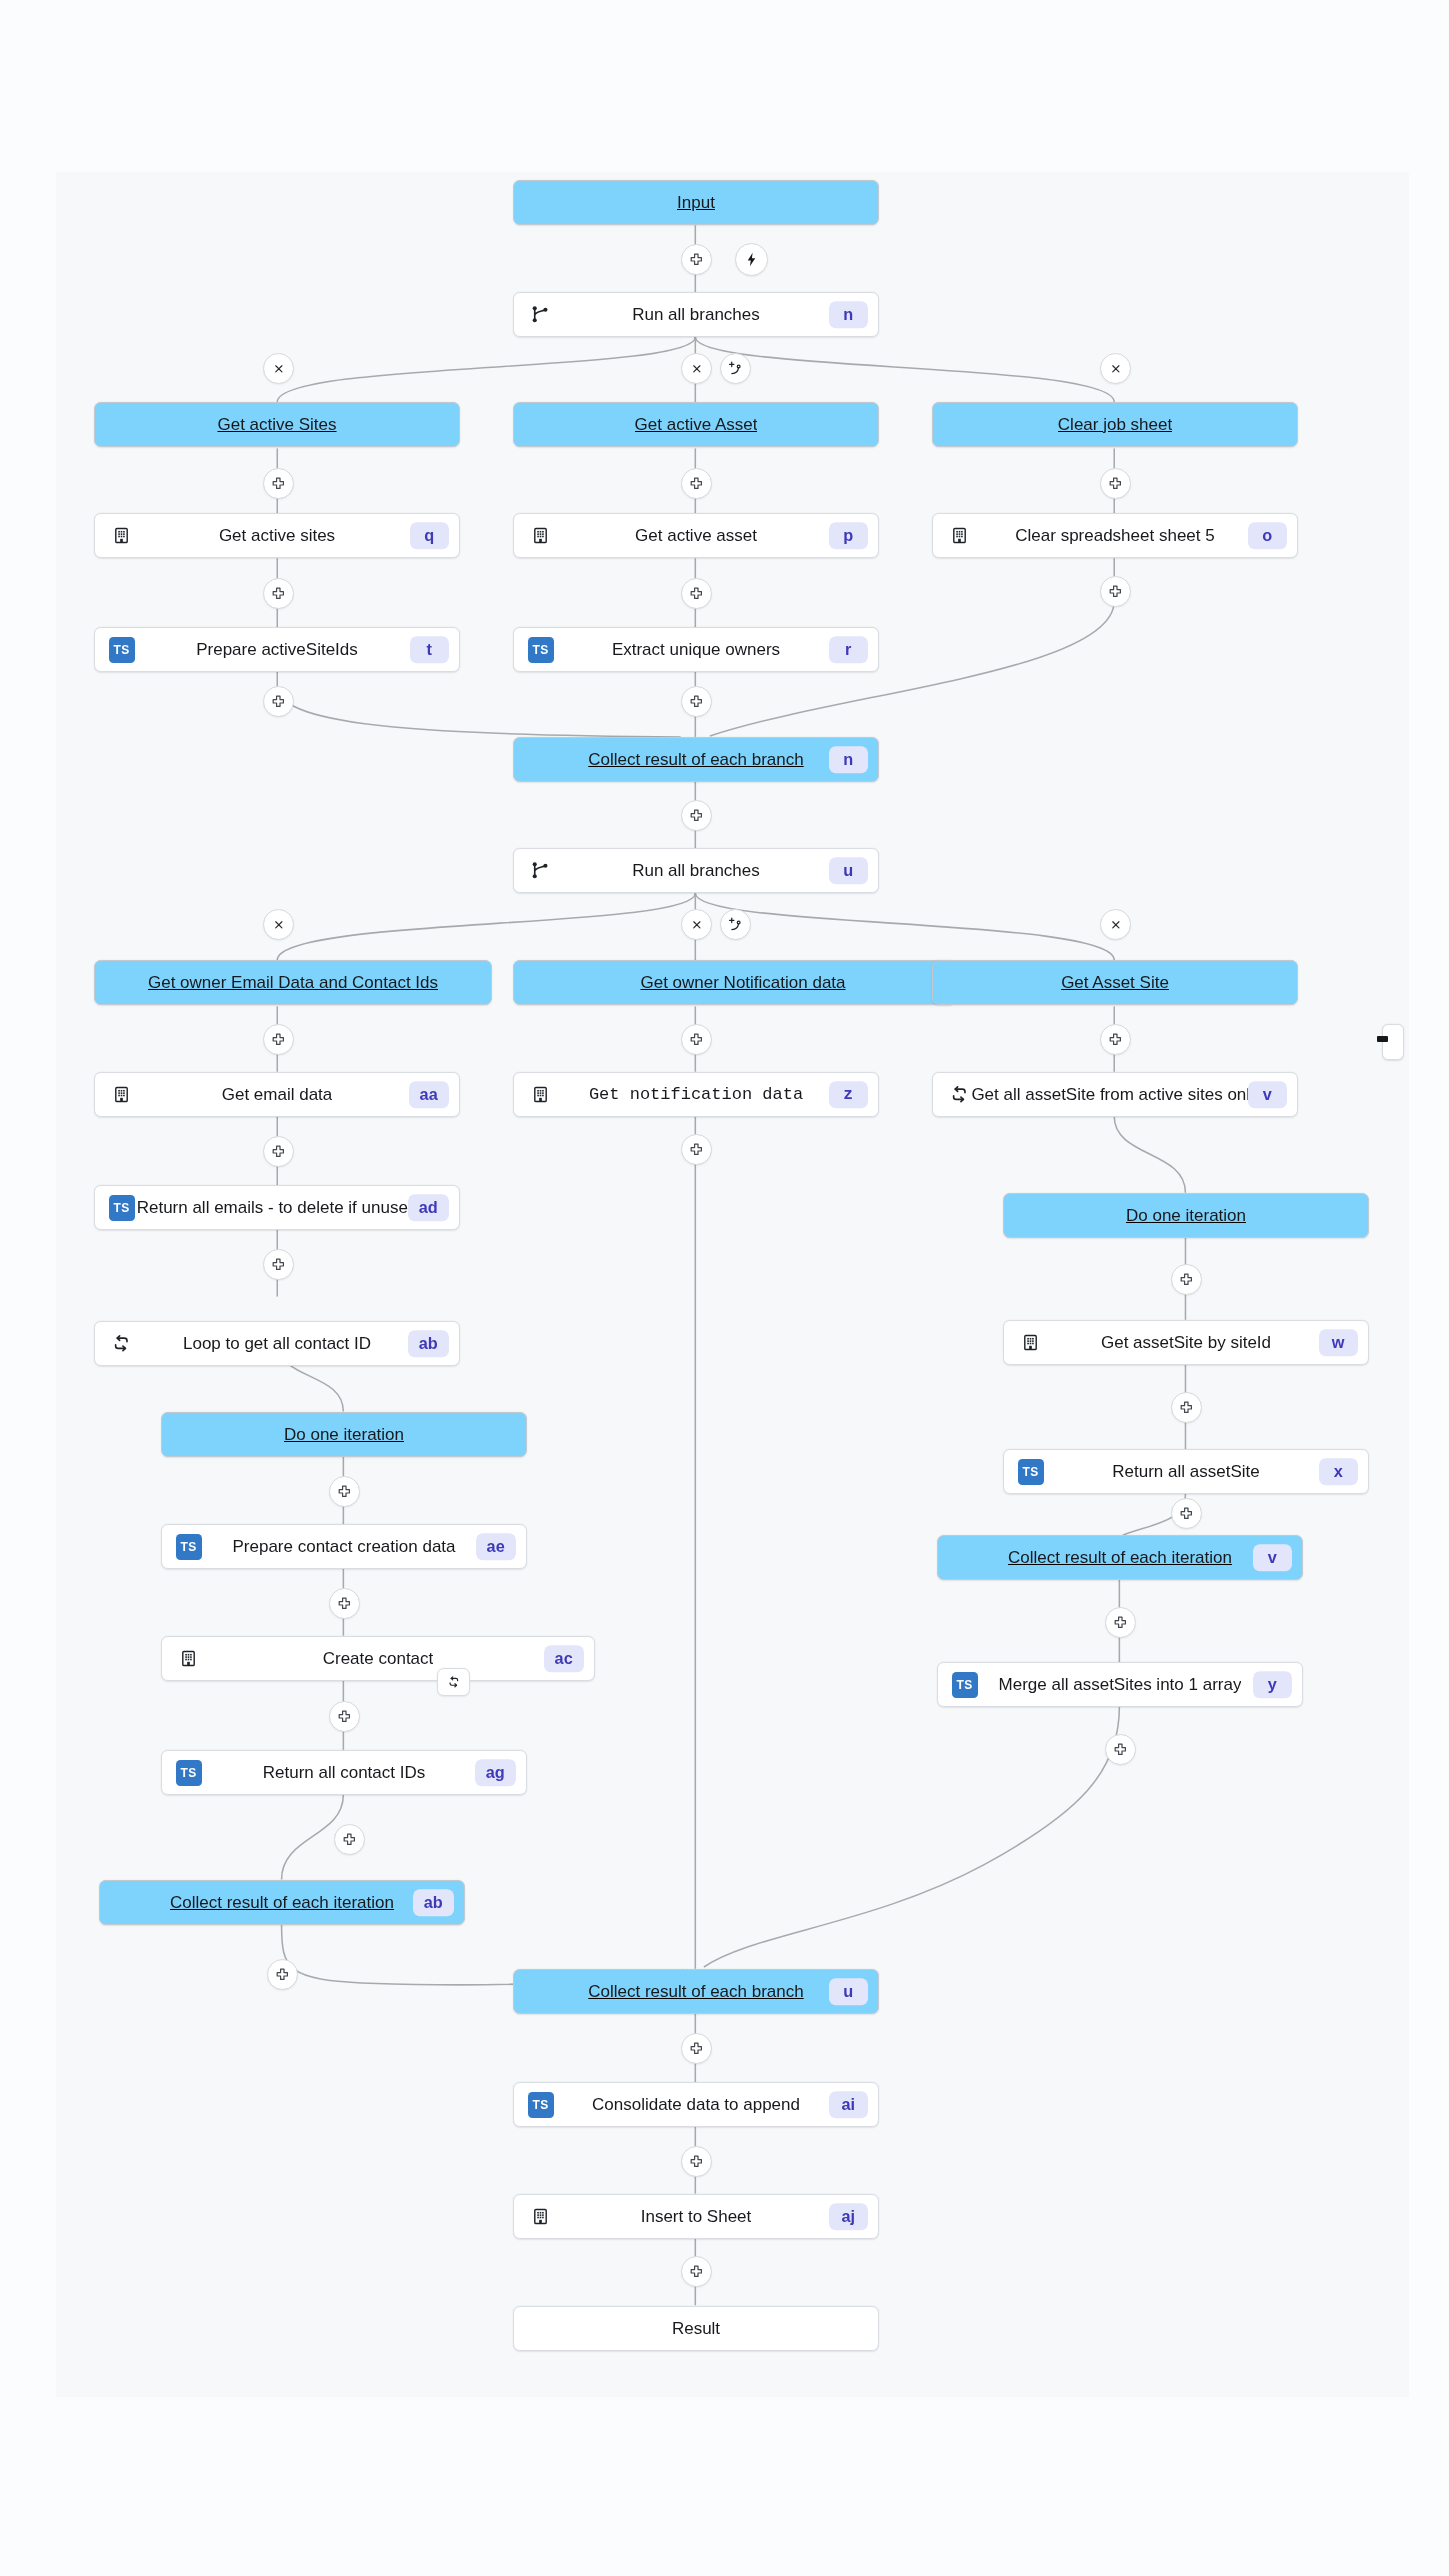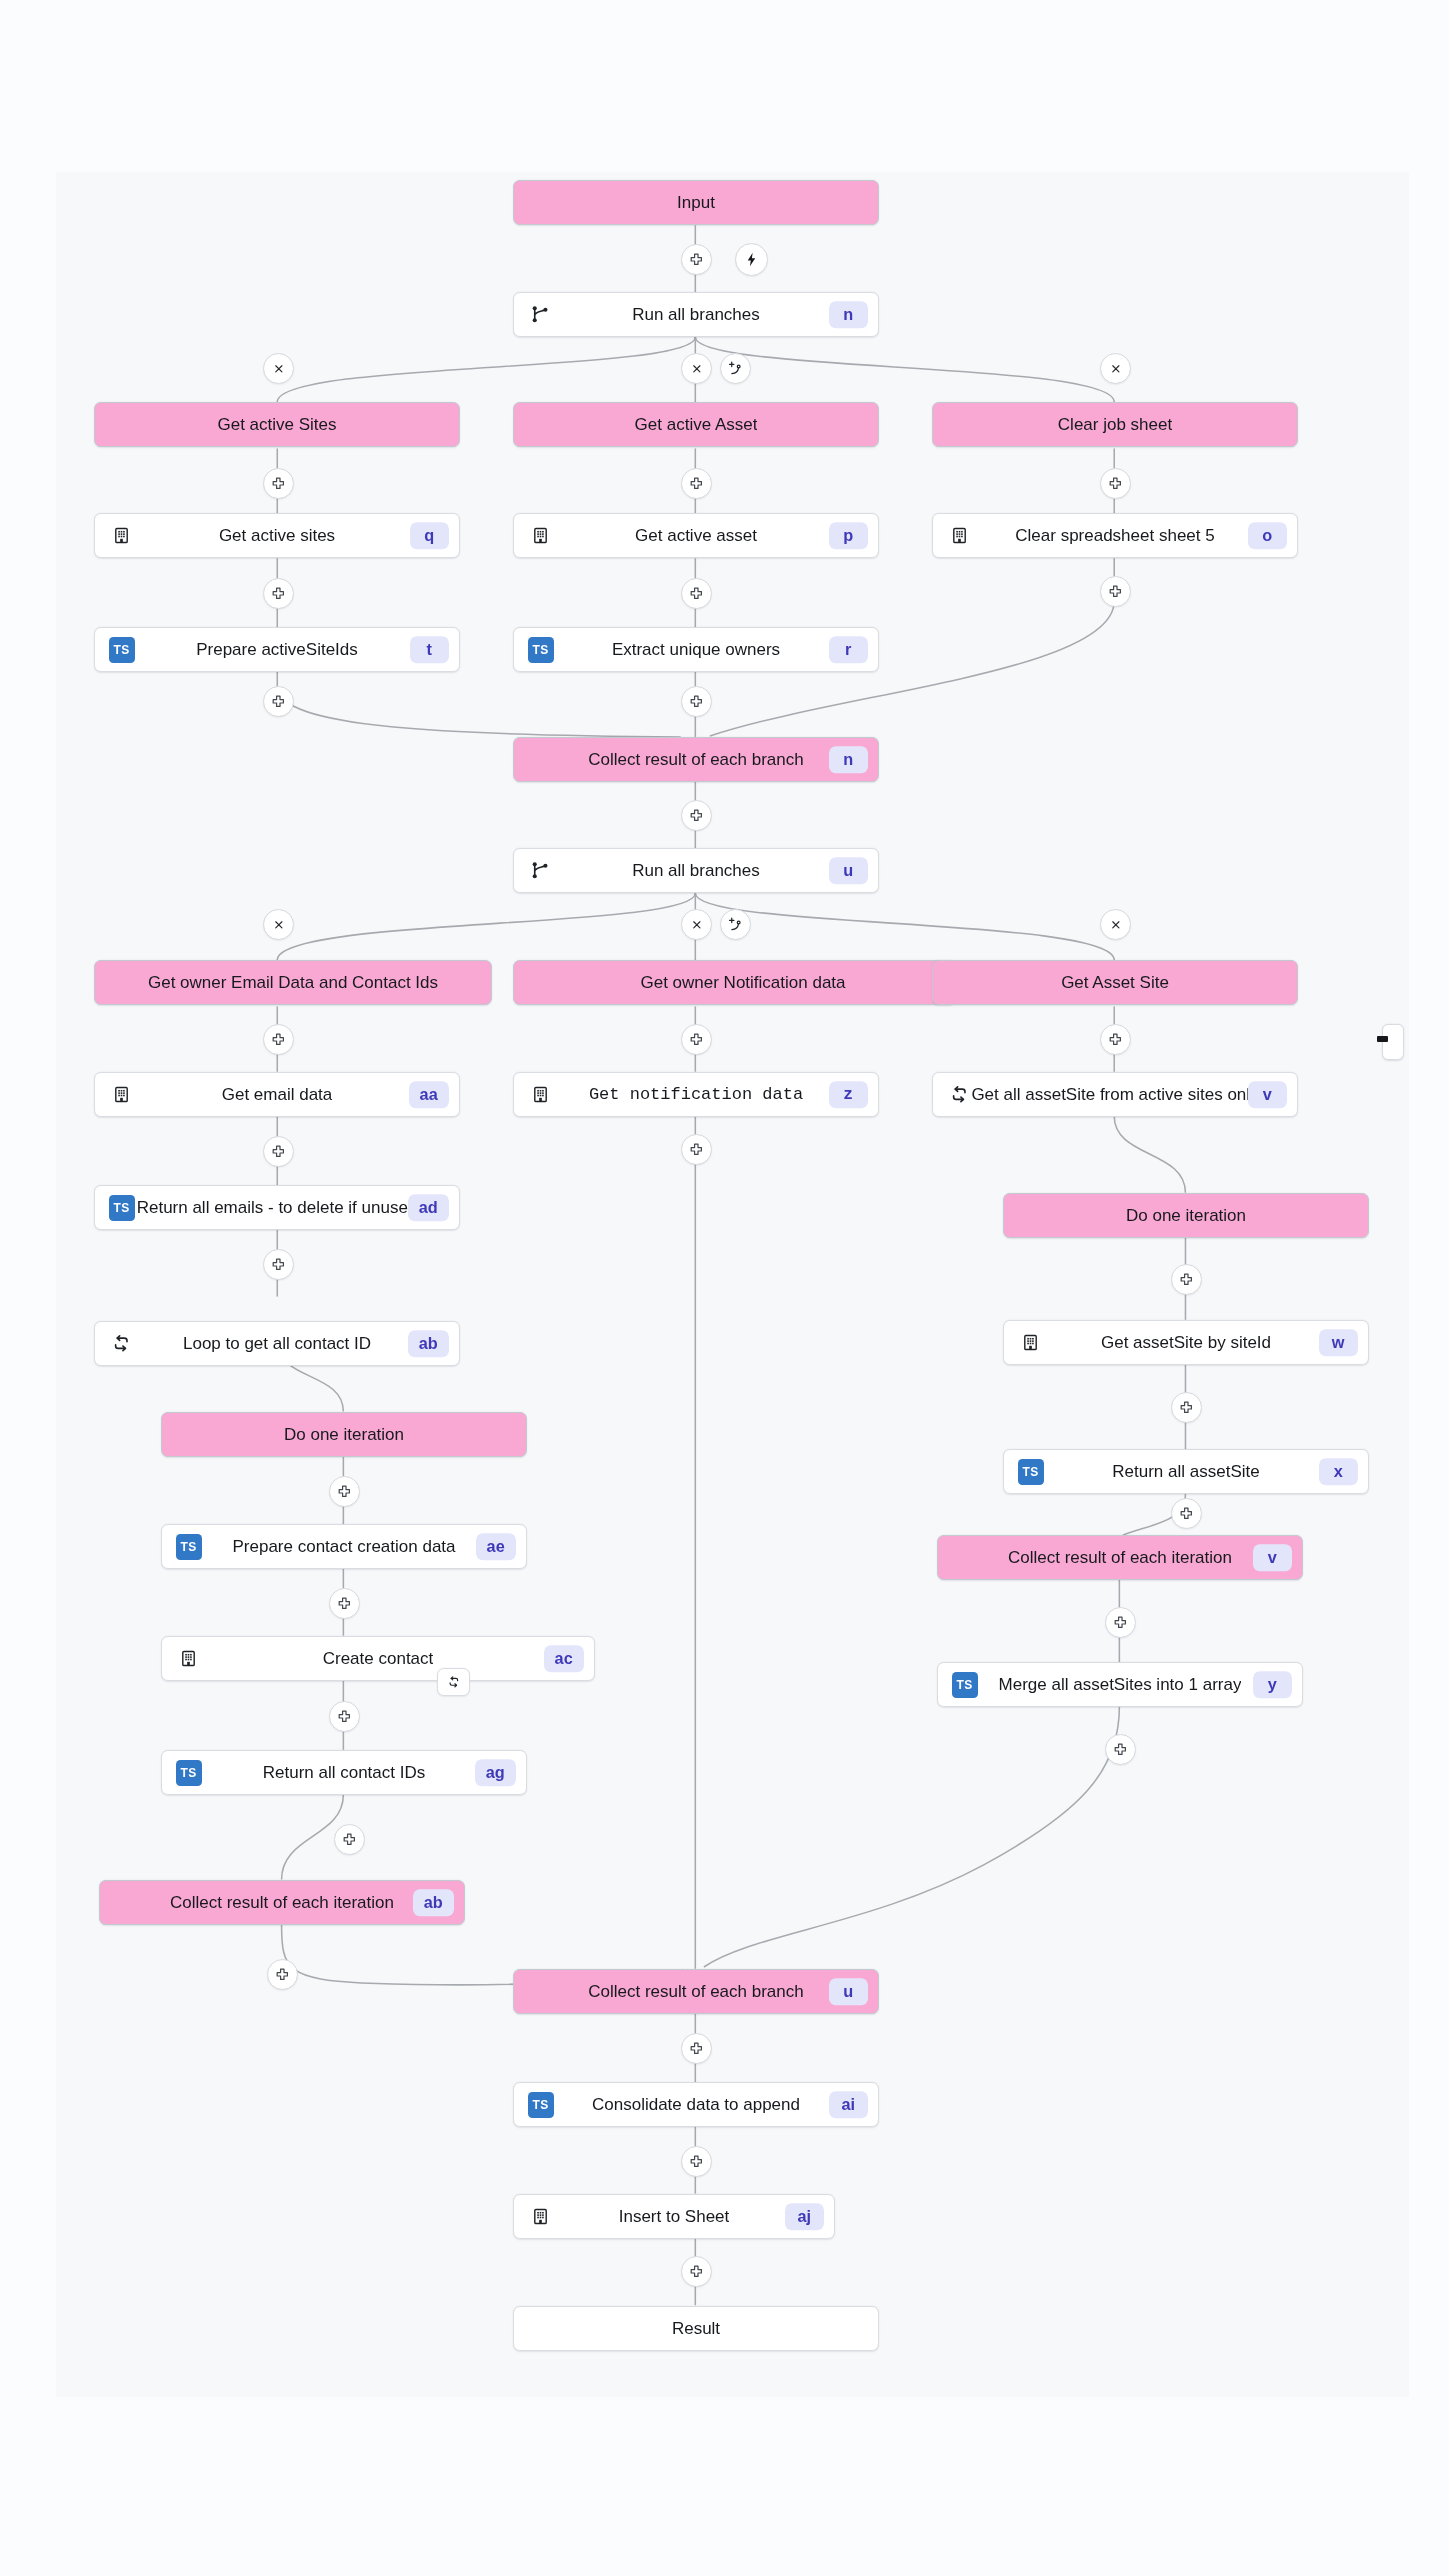--- a/index.html
+++ b/index.html
@@ -11,21 +11,21 @@
   #canvas-surface{position:absolute;background:#f7f8fa;}
   #edge-layer{position:absolute;left:0;top:0;pointer-events:none;}
   #edge-layer path{fill:none;stroke:#a6aaaf;stroke-width:1.8px;}
 
   .node{
     position:absolute;box-sizing:border-box;height:45px;
     border-radius:6.9px;display:flex;align-items:center;justify-content:center;
     box-shadow:0 0.9px 1.7px rgba(16,24,40,.10);
   }
   .node.step,.node.plain{background:#ffffff;border:0.9px solid #d9dde2;}
-  .node.group{background:#f9a8d4;border:0.9px solid #c2c9d1;}
+  .node.group{background:#7dd3fc;border:0.9px solid #c2c9d1;text-decoration:underline;}
   .node .label{
     font-size:17px;color:#17191d;white-space:nowrap;
     max-width:100%;overflow:hidden;text-overflow:ellipsis;
   }
   .node .icon{
     position:absolute;left:13.7px;top:50%;transform:translateY(-50%);
     width:26px;height:26px;display:flex;align-items:center;justify-content:center;
   }
   .ts-chip{
     width:26px;height:26px;border-radius:4.3px;background:#3178c6;
@@ -371,21 +371,21 @@
       <span class="label">Collect result of each branch</span>
       <span class="badge">u</span>
     </div>
     <div class="node step" style="left: 513px; top: 2082px; width: 366px;">
       <span class="icon">
         <span class="ts-chip">TS</span>
       </span>
       <span class="label">Consolidate data to append</span>
       <span class="badge">ai</span>
     </div>
-    <div class="node step" style="left: 513px; top: 2194px; width: 322px;">
+    <div class="node step" style="left: 513px; top: 2194px; width: 366px;">
       <span class="icon">
         <svg width="19" height="19" viewBox="0 0 20 20">
           <rect x="4" y="2.6" width="12" height="14.8" rx="1.2" fill="none" stroke="#1f2327" stroke-width="1.5"></rect>
           <rect x="6.6" y="5.2" width="1.7" height="1.7" fill="#1f2327"></rect>
           <rect x="9.15" y="5.2" width="1.7" height="1.7" fill="#1f2327"></rect>
           <rect x="11.7" y="5.2" width="1.7" height="1.7" fill="#1f2327"></rect>
           <rect x="6.6" y="7.7" width="1.7" height="1.7" fill="#1f2327"></rect>
           <rect x="9.15" y="7.7" width="1.7" height="1.7" fill="#1f2327"></rect>
           <rect x="11.7" y="7.7" width="1.7" height="1.7" fill="#1f2327"></rect>
           <rect x="6.6" y="10.2" width="1.7" height="1.7" fill="#1f2327"></rect>

